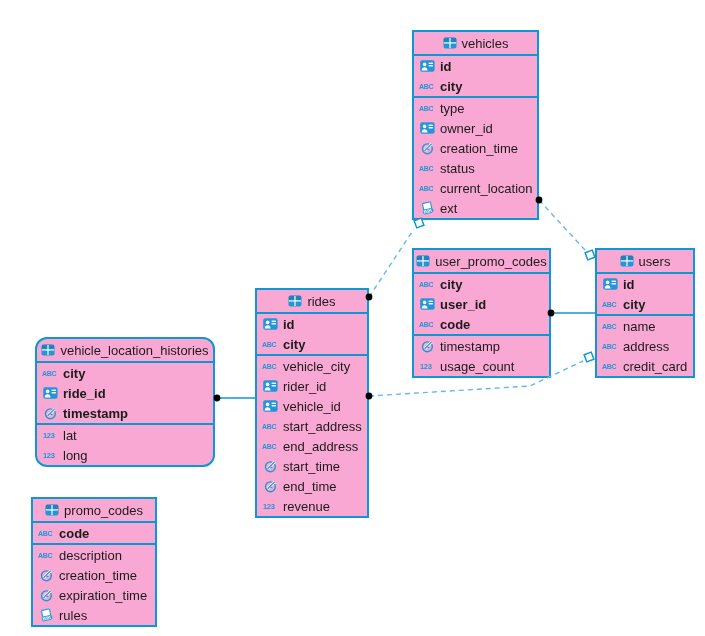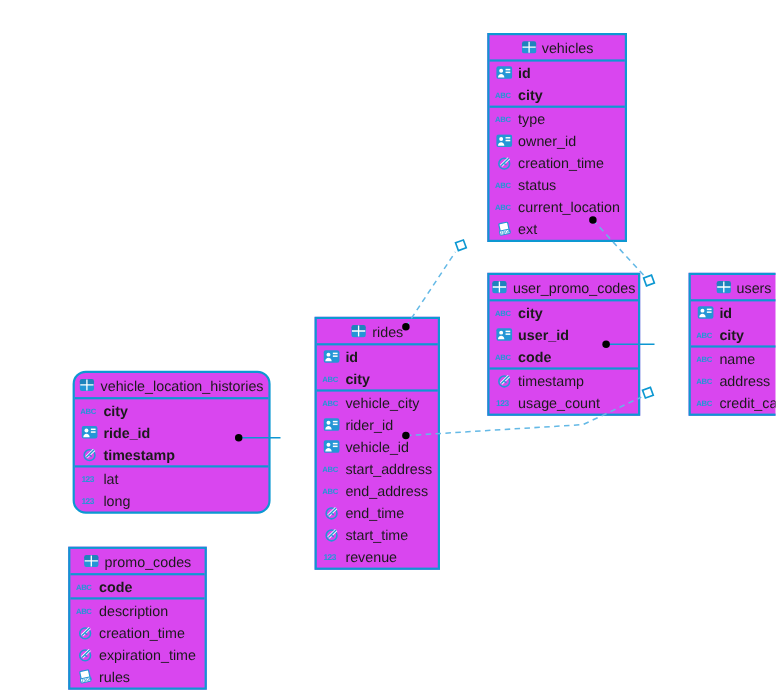--- a/index.html
+++ b/index.html
@@ -3,24 +3,23 @@
 <meta charset="utf-8">
 <style>
   html,body { margin:0; padding:0; background:#ffffff; }
   body {
     width:705px; height:636px; position:relative; overflow:hidden;
     font-family:"Liberation Sans", sans-serif;
     -webkit-font-smoothing:antialiased;
   }
   #diagram { position:absolute; inset:0; }
   .er-table {
-    position:absolute; background:#d946ef;
+    position:absolute; background:#f9a8d4;
     border:2px solid var(--accent); box-sizing:border-box;
     z-index:2;
-    margin-left:31px;
   }
   .er-header {
     height:22px; display:flex; align-items:center; justify-content:center;
     gap:5px; border-bottom:2px solid var(--accent);
     font-size:13px; color:#1b1b1b; white-space:nowrap;
   }
   .er-row {
     height:20px; display:flex; align-items:center; gap:4px;
     padding-left:5px; font-size:13px; color:#1b1b1b; white-space:nowrap;
   }
@@ -328,32 +327,32 @@
       </div>
       <div class="er-row">
         <span class="icon-box">
           <svg width="13" height="13" viewBox="0 0 13 13">
       <circle cx="6.4" cy="6.8" r="4.9" fill="none" stroke="#2496d6" stroke-width="1.4"></circle>
       <line x1="10.6" y1="1.9" x2="3.6" y2="8.7" stroke="#fff" stroke-width="2.8"></line>
       <line x1="10.6" y1="1.9" x2="3.6" y2="8.7" stroke="#2496d6" stroke-width="1.3"></line>
       <line x1="6.4" y1="6.8" x2="8.4" y2="8.0" stroke="#2496d6" stroke-width="1.3"></line>
     </svg>
         </span>
+        <span>start_time</span>
+      </div>
+      <div class="er-row">
+        <span class="icon-box">
+          <svg width="13" height="13" viewBox="0 0 13 13">
+      <circle cx="6.4" cy="6.8" r="4.9" fill="none" stroke="#2496d6" stroke-width="1.4"></circle>
+      <line x1="10.6" y1="1.9" x2="3.6" y2="8.7" stroke="#fff" stroke-width="2.8"></line>
+      <line x1="10.6" y1="1.9" x2="3.6" y2="8.7" stroke="#2496d6" stroke-width="1.3"></line>
+      <line x1="6.4" y1="6.8" x2="8.4" y2="8.0" stroke="#2496d6" stroke-width="1.3"></line>
+    </svg>
+        </span>
         <span>end_time</span>
-      </div>
-      <div class="er-row">
-        <span class="icon-box">
-          <svg width="13" height="13" viewBox="0 0 13 13">
-      <circle cx="6.4" cy="6.8" r="4.9" fill="none" stroke="#2496d6" stroke-width="1.4"></circle>
-      <line x1="10.6" y1="1.9" x2="3.6" y2="8.7" stroke="#fff" stroke-width="2.8"></line>
-      <line x1="10.6" y1="1.9" x2="3.6" y2="8.7" stroke="#2496d6" stroke-width="1.3"></line>
-      <line x1="6.4" y1="6.8" x2="8.4" y2="8.0" stroke="#2496d6" stroke-width="1.3"></line>
-    </svg>
-        </span>
-        <span>start_time</span>
       </div>
       <div class="er-row">
         <span class="icon-box">
           <svg width="15" height="10" viewBox="0 0 15 10">
       <text x="0" y="8.3" font-size="7.6" font-weight="bold" fill="#2496d6" font-family="Liberation Sans, sans-serif" letter-spacing="-0.4">123</text>
     </svg>
         </span>
         <span>revenue</span>
       </div>
     </div>

